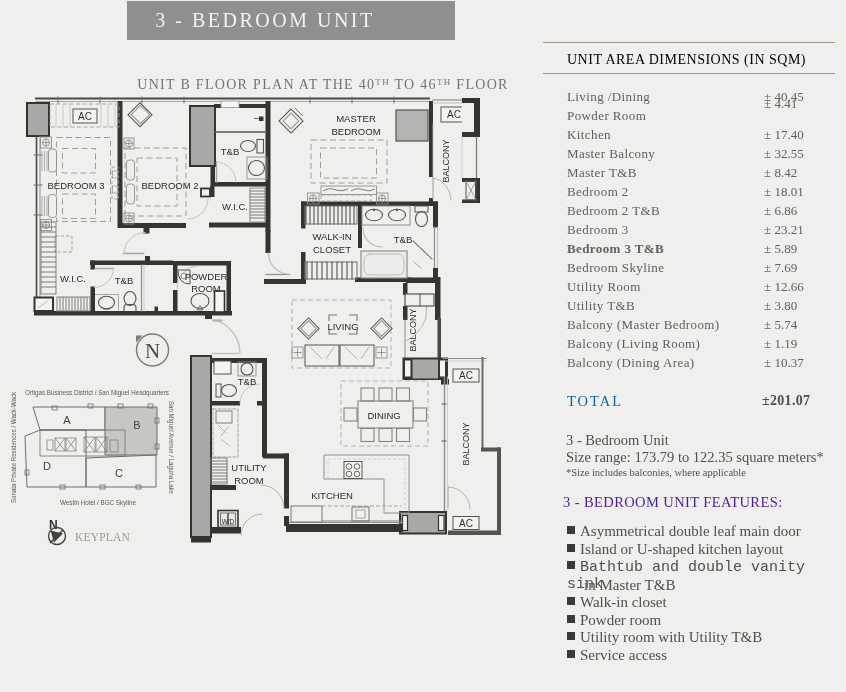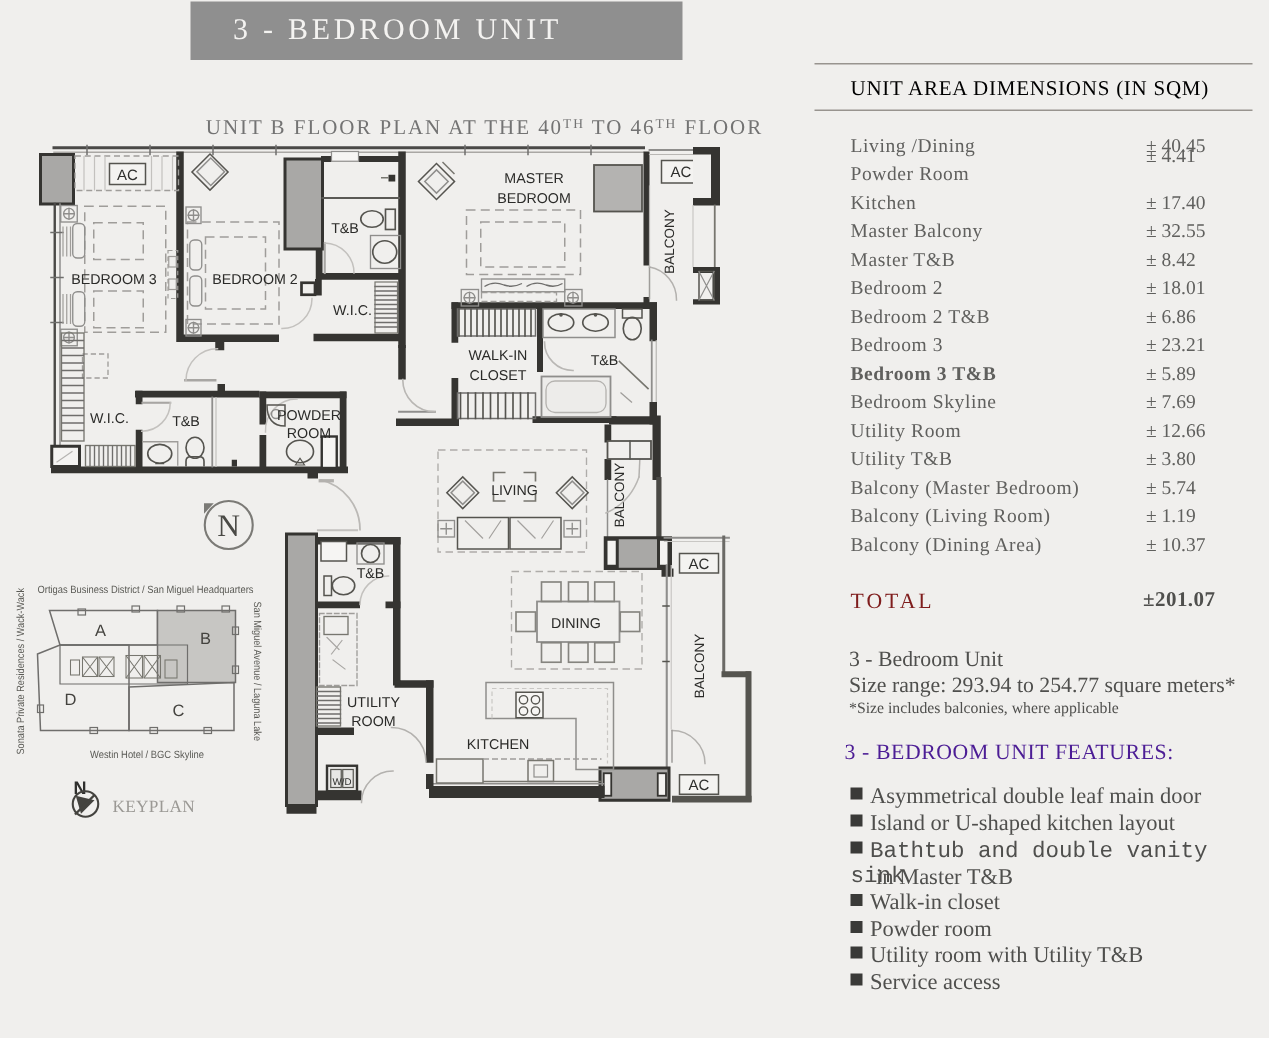--- a/index.html
+++ b/index.html
@@ -47,25 +47,25 @@
 <div class="row-val" style="top:279px;">± 12.66</div>
 <div class="row-label" style="top:298px;">Utility T&amp;B</div>
 <div class="row-val" style="top:298px;">± 3.80</div>
 <div class="row-label" style="top:317px;">Balcony (Master Bedroom)</div>
 <div class="row-val" style="top:317px;text-align:center;">± 5.74</div>
 <div class="row-label" style="top:336px;">Balcony (Living Room)</div>
 <div class="row-val" style="top:336px;">± 1.19</div>
 <div class="row-label" style="top:355px;">Balcony (Dining Area)</div>
 <div class="row-val" style="top:355px;">± 10.37</div>
 
-<div class="abs" style="left:567px;top:393px;font-size:14.5px;color:#7f1d1d;letter-spacing:2px;">TOTAL</div>
+<div class="abs" style="left:567px;top:393px;font-size:14.5px;color:#0369a1;letter-spacing:2px;">TOTAL</div>
 <div class="abs" style="left:762px;top:393px;font-size:14px;color:#4f4f4d;font-weight:bold;letter-spacing:0.3px;">±201.07</div>
 
 <div class="abs" style="left:566px;top:432px;font-size:14.5px;color:#4f4f4d;">3 - Bedroom Unit</div>
-<div class="abs" style="left:566px;top:449px;font-size:14.5px;color:#4f4f4d;">Size range: 293.94 to 254.77 square meters*</div>
+<div class="abs" style="left:566px;top:449px;font-size:14.5px;color:#4f4f4d;">Size range: 173.79 to 122.35 square meters*</div>
 <div class="abs" style="left:566px;top:467px;font-size:10.5px;color:#4f4f4d;">*Size includes balconies, where applicable</div>
 
 <div class="abs" style="left:563px;top:494px;font-size:14.5px;color:#4c1d95;letter-spacing:0.4px;">3 - BEDROOM UNIT FEATURES:</div>
 
 <div class="feat" style="top:523px;"><span class="sq"></span>Asymmetrical double leaf main door</div>
 <div class="feat" style="top:541px;"><span class="sq"></span>Island or U-shaped kitchen layout</div>
 <div class="feat" style="top:559px;font-family:Liberation Mono, monospace;"><span class="sq"></span>Bathtub and double vanity sink</div>
 <div class="feat" style="left:584px;top:577px;">in Master T&amp;B</div>
 <div class="feat" style="top:594px;"><span class="sq"></span>Walk-in closet</div>
 <div class="feat" style="top:612px;"><span class="sq"></span>Powder room</div>

